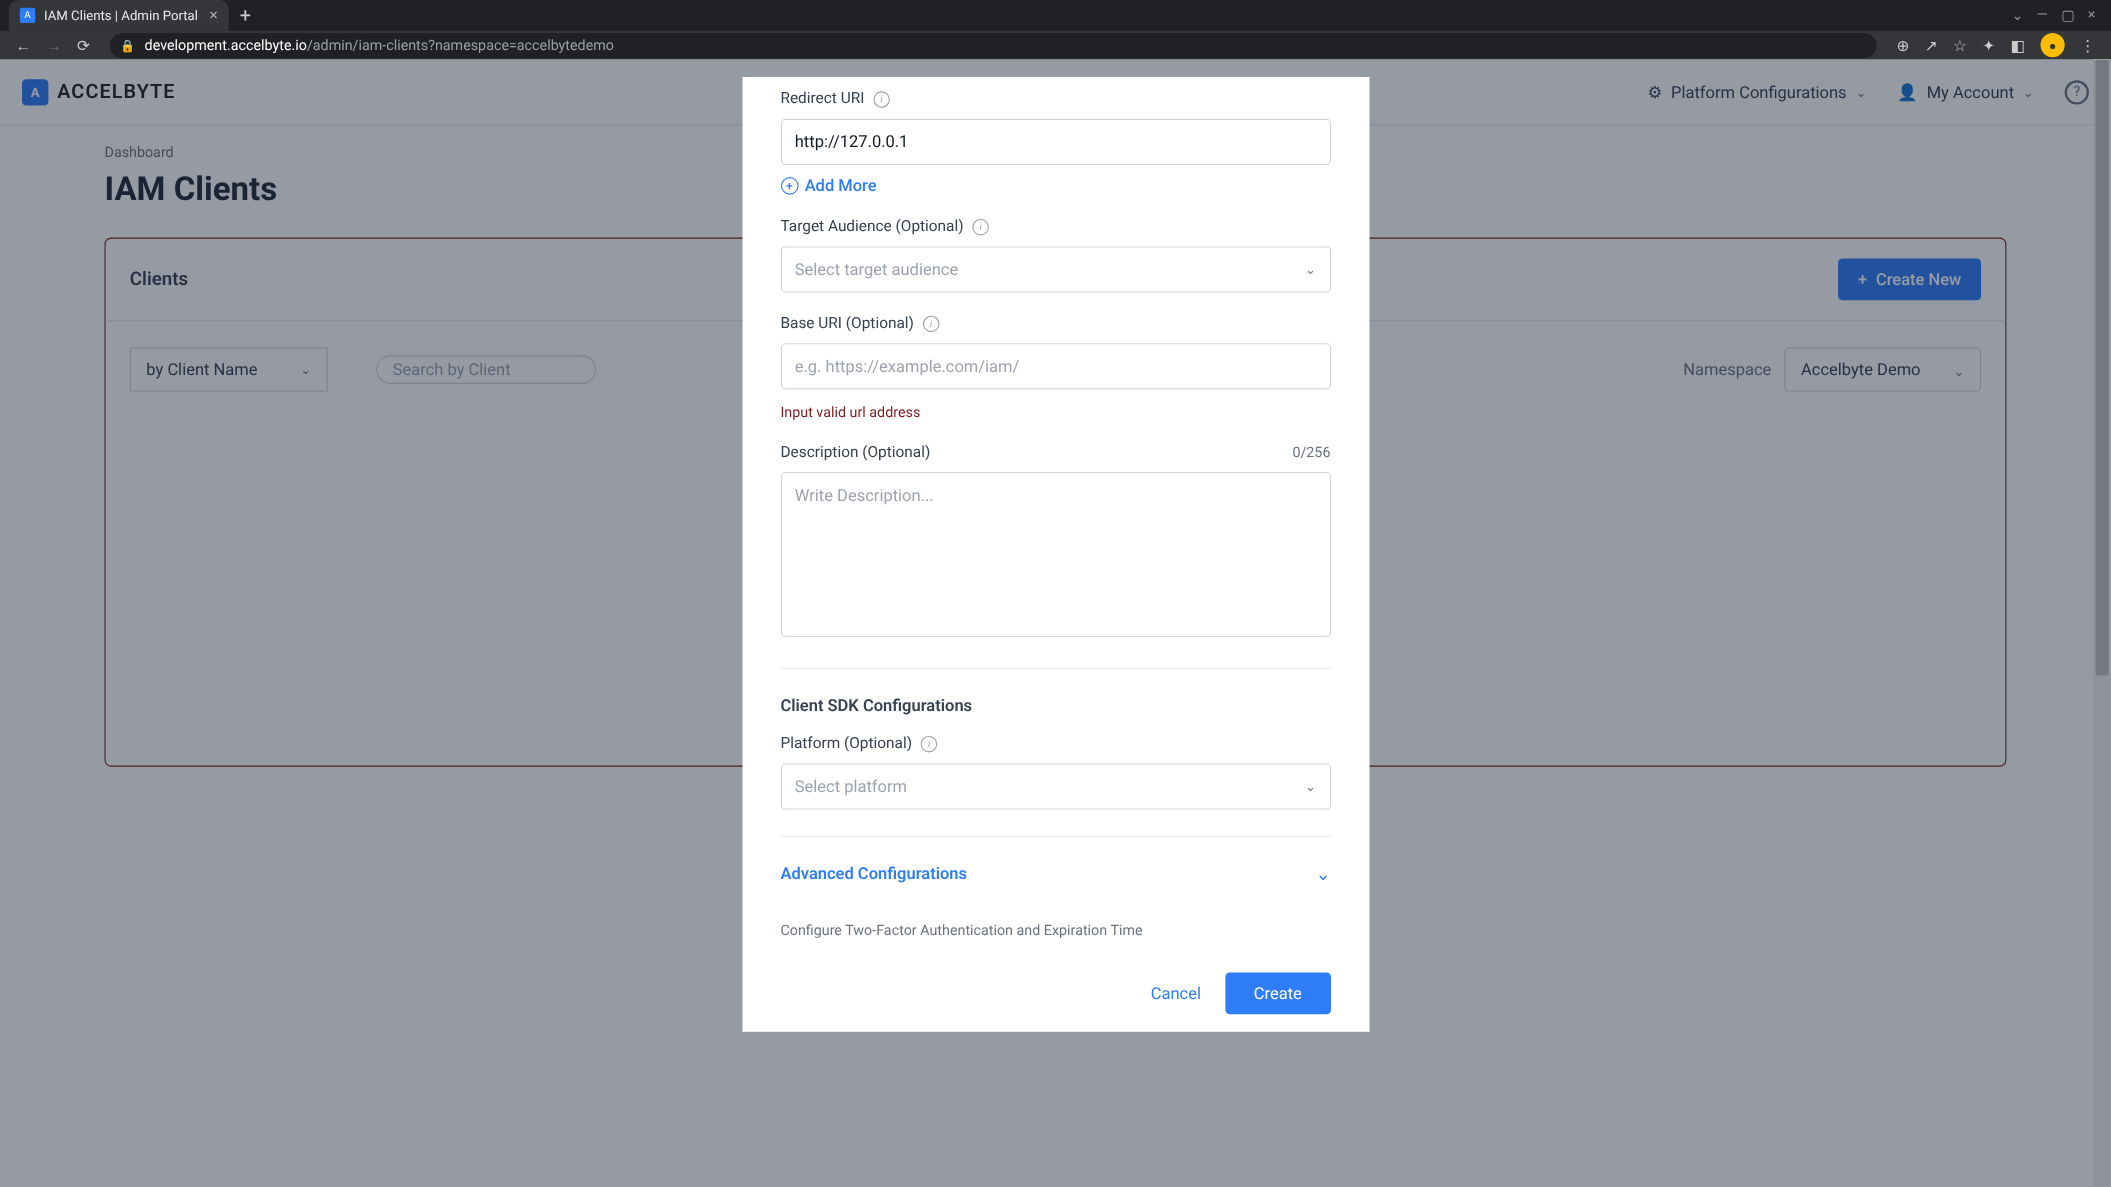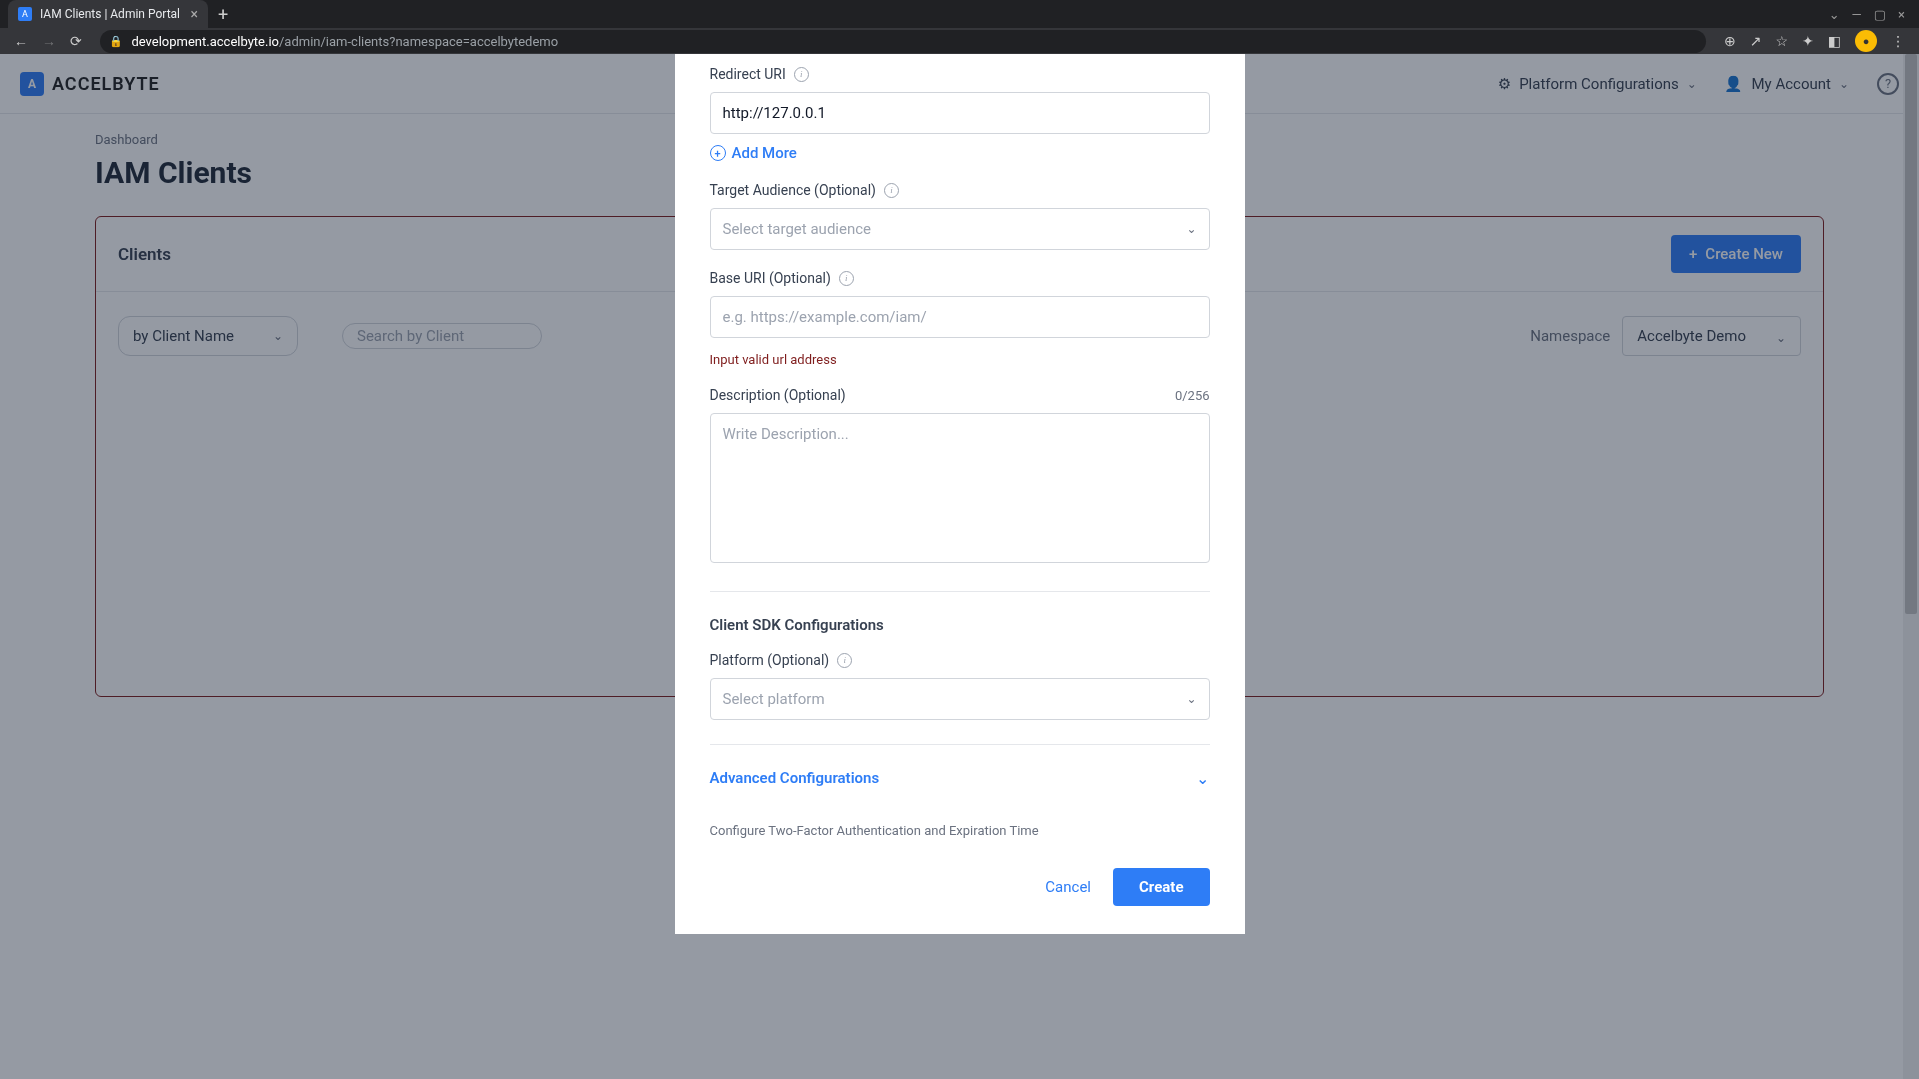--- a/index.html
+++ b/index.html
@@ -38,48 +38,48 @@
 
 .page-head { padding: 18px 95px 26px; }
 .breadcrumb { font-size: 13px; color: #6b7280; margin-bottom: 8px; }
 .page-title { font-size: 30px; font-weight: 700; color: #1f2937; }
 
 .panel { background: #fff; border: 1px solid #7f1d1d; border-radius: 6px; margin: 0 95px; }
 .panel-head { display: flex; align-items: center; justify-content: space-between; padding: 18px 22px; border-bottom: 1px solid #e5e7eb; }
 .panel-title { font-size: 17px; font-weight: 600; color: #374151; }
 .btn-primary { background: #2e7df6; color: #fff; border: none; padding: 10px 18px; border-radius: 4px; font-size: 15px; font-weight: 500; display: flex; align-items: center; gap: 8px; cursor: pointer; }
 .panel-body { padding: 24px 22px 340px; display: flex; align-items: center; gap: 12px; }
-.select-box { border: 1px solid #d1d5db; border-radius: 12px; padding: 10px 14px; font-size: 15px; color: #374151; display: flex; align-items: center; gap: 4px; min-width: 180px; justify-content: space-between; }
+.select-box { border: 1px solid #d1d5db; border-radius: 0; padding: 10px 14px; font-size: 15px; color: #374151; display: flex; align-items: center; gap: 4px; min-width: 180px; justify-content: space-between; }
 .search-box { border: 1px solid #d1d5db; border-radius: 16px; padding: 3px 14px; font-size: 15px; color: #9ca3af; min-width: 200px; margin-left: 32px; }
 .namespace-label { font-size: 15px; color: #6b7280; margin-left: auto; }
 .namespace-select { border: 1px solid #d1d5db; border-radius: 4px; padding: 10px 14px; font-size: 15px; color: #374151; display: flex; align-items: flex-end; gap: 30px; }
 
 
-.modal { position: absolute; top: 0; left: 50%; transform: translateX(-50%); width: 570px; background: #fff; z-index: 20; padding: 12px 35px 28px; }
+.modal { position: absolute; top: 16px; left: 50%; transform: translateX(-50%); width: 570px; background: #fff; z-index: 20; padding: 12px 35px 16px; }
 .form-row { margin-bottom: 20px; }
 .label { font-size: 14px; color: #374151; display: flex; align-items: center; gap: 8px; margin-bottom: 10px; }
 .info-icon { width: 15px; height: 15px; border: 1px solid #9ca3af; border-radius: 50%; display: inline-flex; align-items: center; justify-content: center; font-size: 9px; color: #9ca3af; font-style: italic; font-family: serif; }
 .input { width: 100%; border: 1px solid #d1d5db; border-radius: 4px; padding: 11px 12px; font-size: 15px; color: #111827; }
 .input::placeholder { color: #9ca3af; }
 .add-more { color: #2e7df6; font-size: 15px; font-weight: 500; display: flex; align-items: center; gap: 6px; margin-top: 10px; cursor: pointer; }
 .plus-circle { width: 16px; height: 16px; border: 1.6px solid #2e7df6; border-radius: 50%; display: inline-flex; align-items: center; justify-content: center; font-size: 11px; }
 .select-input { width: 100%; border: 1px solid #d1d5db; border-radius: 4px; padding: 11px 12px; font-size: 15px; color: #9ca3af; display: flex; justify-content: space-between; align-items: center; gap: 36px; }
 .helper-text { font-size: 13px; color: #7f1d1d; margin-top: 14px; }
 .label-row { display: flex; justify-content: space-between; align-items: center; margin-bottom: 10px; }
 .counter { font-size: 13px; color: #6b7280; }
 .textarea { width: 100%; border: 1px solid #d1d5db; border-radius: 4px; padding: 11px 12px; font-size: 15px; color: #111827; min-height: 150px; resize: none; }
 .textarea::placeholder { color: #9ca3af; }
 .divider { border: none; border-top: 1px solid #e5e7eb; margin: 24px 0; }
 .section-title { font-size: 15px; font-weight: 600; color: #374151; margin-bottom: 18px; }
 .advanced { display: flex; justify-content: space-between; align-items: flex-start; cursor: pointer; }
 .advanced-title { color: #2e7df6; font-size: 15px; font-weight: 600; margin-bottom: 16px; }
 .advanced-sub { font-size: 13px; color: #6b7280; margin-top: 36px; }
 .modal-actions { display: flex; justify-content: flex-end; gap: 0; margin-top: 30px; }
 .btn-text { background: none; border: none; color: #2e7df6; font-size: 15px; padding: 10px 22px; cursor: pointer; }
-.btn-create { background: #2e7df6; color: #fff; border: none; padding: 10px 26px; border-radius: 4px; font-size: 15px; font-weight: 700; cursor: pointer; text-align: center; }
+.btn-create { background: #2e7df6; color: #fff; border: none; padding: 10px 26px; border-radius: 4px; font-size: 15px; font-weight: 400; cursor: pointer; text-align: center; }
 .chevron { font-size: 12px; color: #6b7280; }
 
 
 .scrollbar-v { position: absolute; right: 0; top: 54px; bottom: 0; width: 16px; background: #f1f1f1; }
 .scrollbar-thumb { position: absolute; top: 0; left: 2px; right: 2px; height: 560px; background: #c1c1c1; border-radius: 2px; }
 </style>
 </head>
 <body>
 
 <div class="browser-top">

